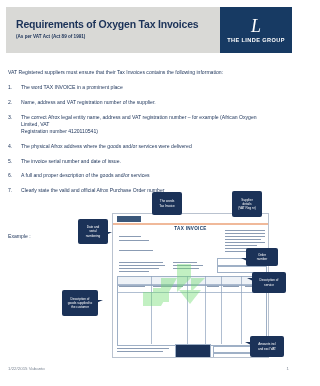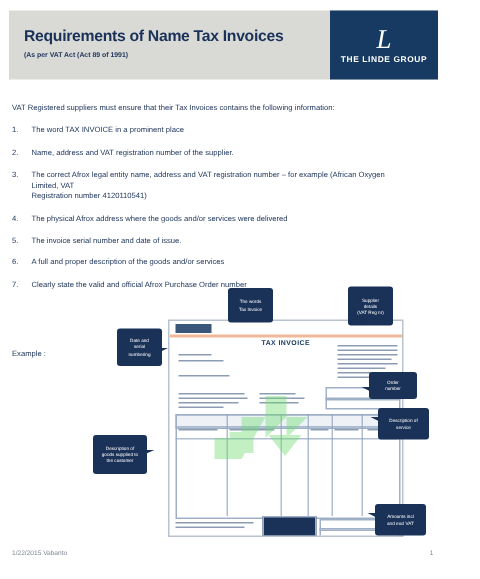--- a/index.html
+++ b/index.html
@@ -50,21 +50,21 @@
 
   .footer-date{position:absolute;left:8px;top:366px;font-size:4.4px;color:#7d8795;}
   .footer-page{position:absolute;right:9px;top:366px;font-size:4.4px;color:#7d8795;}
 </style>
 </head>
 <body>
 
 <div class="slide">
 
   <div class="header">
-    <div class="header-title">Requirements of Name Tax Invoices</div>
+    <div class="header-title">Requirements of Oxygen Tax Invoices</div>
     <div class="header-sub">(As per VAT Act (Act 89 of 1991)</div>
     <div class="logo-box">
       <div class="logo-mark">L</div>
       <div class="logo-text">THE LINDE GROUP</div>
     </div>
   </div>
 
   <div class="intro">VAT Registered suppliers must ensure that their Tax Invoices contains the following information:</div>
 
   <div class="list">

